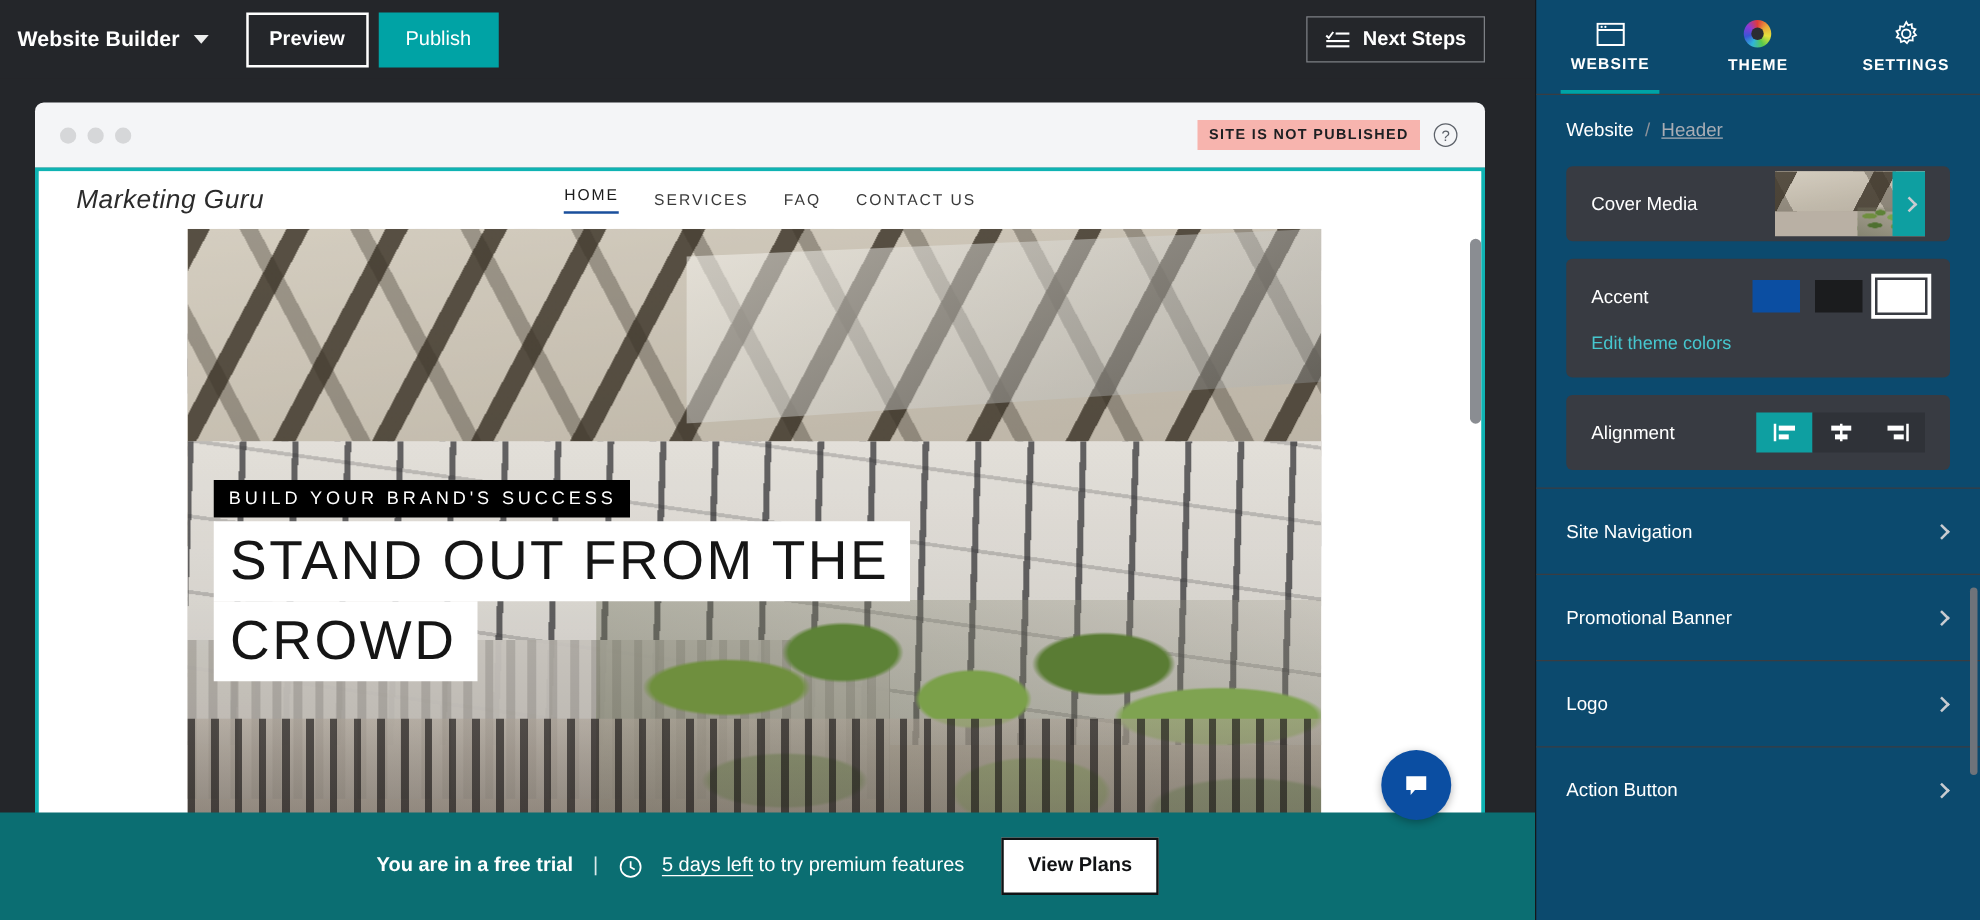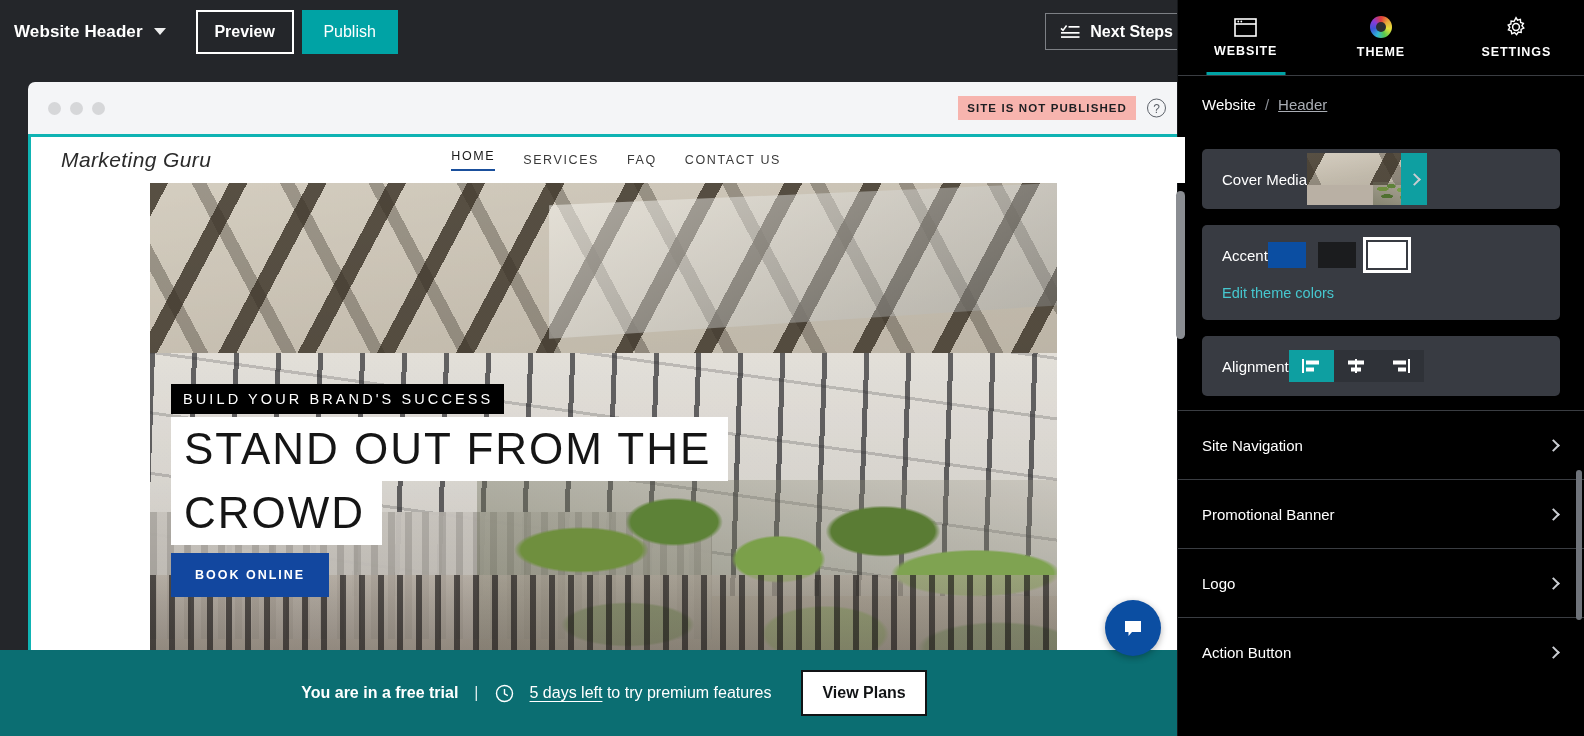--- a/index.html
+++ b/index.html
@@ -201,22 +201,22 @@
   .trial-rest { font-size: 16px; }
   .trial-rest u { text-underline-offset: 3px; cursor: pointer; }
   .btn-viewplans {
     margin-left: 14px; background: #ffffff; color: #111315;
     border: 2px solid #111315; font-size: 16px; font-weight: bold;
     padding: 12px 19px; cursor: pointer;
   }
 
   
   .sidebar {
-    position: absolute; right: 0; top: 0; width: 407px; height: 736px;
-    background: #000000; border-left: 1px solid #15171a;
+    position: absolute; right: 0; top: 0; width: 356px; height: 736px;
+    background: #0c4a6e; border-left: 1px solid #15171a;
   }
   .tabs { display: flex; height: 76px; border-bottom: 1px solid #3a3d42; }
   .tab {
     flex: 1; display: flex; flex-direction: column; align-items: center;
     justify-content: center; gap: 7px; position: relative; cursor: pointer;
     color: #ffffff; font-size: 12.5px; font-weight: bold; letter-spacing: .9px;
   }
   .tab.active::after {
     content: ""; position: absolute; left: 50%; transform: translateX(-50%);
     bottom: 0; width: 79px; height: 3px; background: #00a3a5;
@@ -234,22 +234,22 @@
   .breadcrumb {
     height: 57px; display: flex; align-items: center; gap: 9px;
     padding-left: 24px; font-size: 15px;
   }
   .bc-root { color: #ffffff; cursor: pointer; }
   .bc-sep { color: #8f939a; }
   .bc-leaf { color: #a9adb4; text-decoration: underline; }
 
   .panel { margin: 0 24px 14px 24px; background: #383b42; border-radius: 5px; }
   .panel-row {
-    display: flex; align-items: center; justify-content: flex-start;
-    padding: 0 20px; height: 60px; margin-top: 16px;
+    display: flex; align-items: center; justify-content: space-between;
+    padding: 0 20px; height: 60px;
   }
   .panel-label { color: #ffffff; font-size: 15px; }
   .cover-thumb {
     position: relative; width: 120px; height: 52px; overflow: hidden;
     background: #b9b0a4; cursor: pointer;
   }
   .cover-thumb .ph-ceiling { height: 62%; }
   .cover-thumb .ph-green { left: 55%; width: 45%; top: 55%; height: 45%; }
   .thumb-chev {
     position: absolute; right: 0; top: 0; width: 26px; height: 100%;
@@ -287,21 +287,21 @@
     background: #6f737a; border-radius: 4px; cursor: pointer;
   }
 </style>
 </head>
 <body>
 
 <div class="app">
 
   <div class="topbar">
     <div class="brand">
-      <span>Website Header</span>
+      <span>Website Builder</span>
       <span class="caret-down"></span>
     </div>
     <button class="btn-preview">Preview</button>
     <button class="btn-publish">Publish</button>
 
     <button class="btn-next-steps">
       <svg class="checklist-icon" width="20" height="15" viewBox="0 0 20 15">
         <path d="M1 4.4 L3 6.4 L6.6 1.6" stroke="#fff" stroke-width="1.6" fill="none"></path>
         <rect x="8.5" y="2" width="11" height="1.7" fill="#fff"></rect>
         <rect x="1" y="8" width="18.5" height="1.7" fill="#fff"></rect>
@@ -342,21 +342,20 @@
           <div class="ph-glass"></div>
           <div class="ph-city"></div>
           <div class="ph-green"></div>
           <div class="ph-crowd"></div>
         </div>
         <div class="eyebrow">BUILD YOUR BRAND'S SUCCESS</div>
         <div class="headline">
           <span>STAND OUT FROM THE</span>
           <span>CROWD</span>
         </div>
-        <button class="book-btn">BOOK ONLINE</button>
       </div>
 
       <div class="chat-fab">
         <svg width="26" height="26" viewBox="0 0 26 26">
           <path d="M5 6 H21 V17 H12 L8.5 21 V17 H5 Z" fill="#ffffff"></path>
         </svg>
       </div>
 
       <div class="preview-scroll">
         <div class="preview-thumb"></div>

